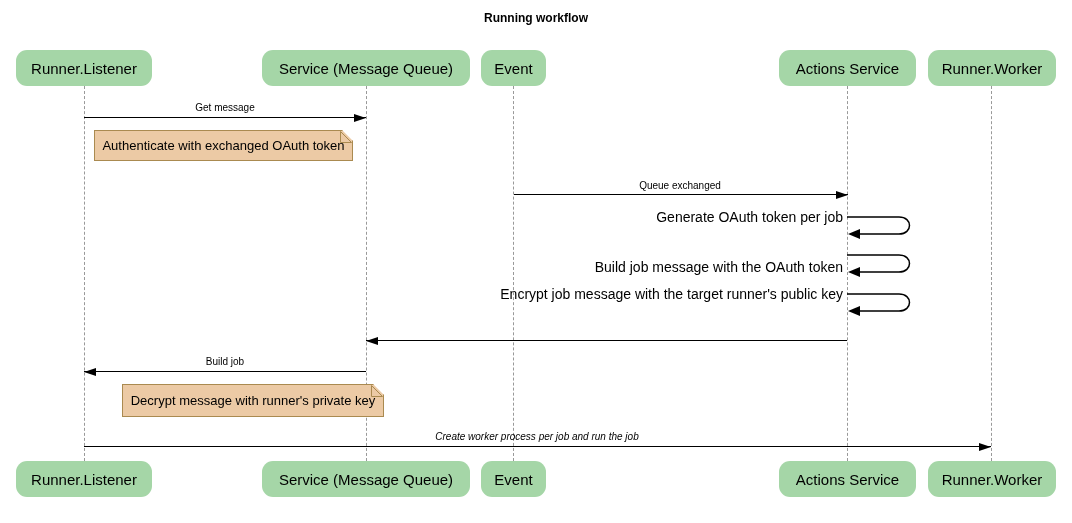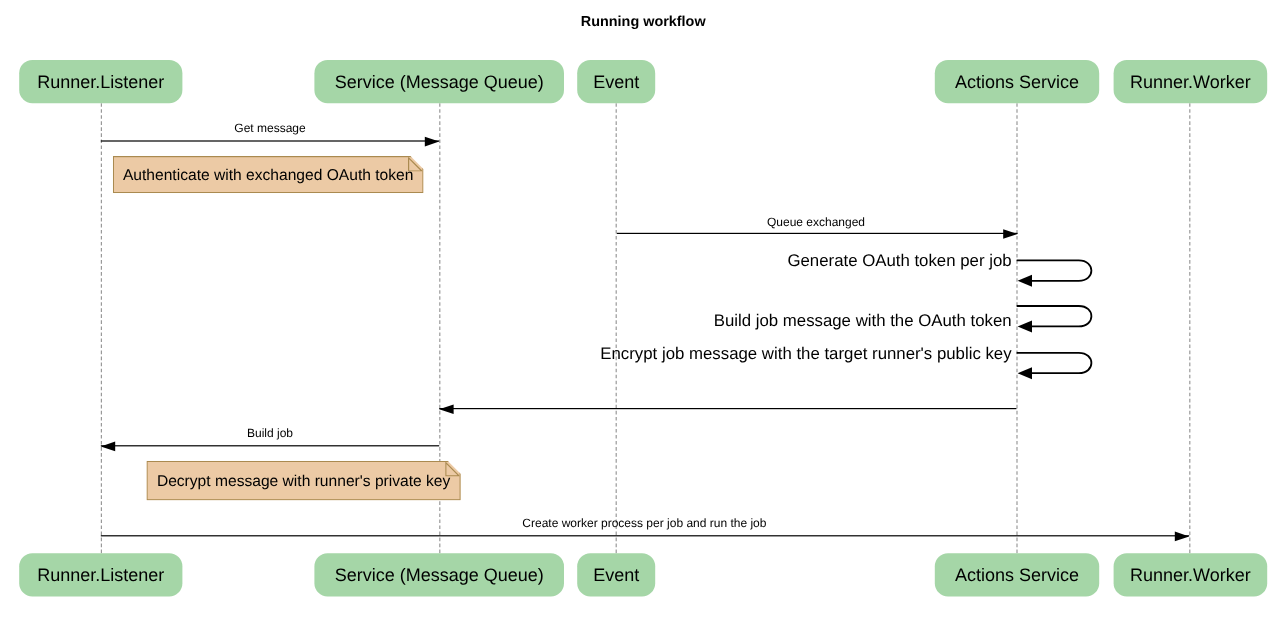--- a/index.html
+++ b/index.html
@@ -169,21 +169,21 @@
   <div class="msg-label" style="left:225px; top:355px;">Build job</div>
   <div class="msg-line arrow-left" style="left:84px; top:371px; width:282px;"></div>
 
   <div class="note" style="left:82px; top:384px; width:262px; height:33px;margin-left:40px;">
     <span>Decrypt message with runner's private key</span>
     <svg class="fold" width="12" height="12" viewBox="0 0 12 12">
       <path d="M0.5,0.5 L11.5,11.5 L0.5,11.5 Z" fill="#eccaa5" stroke="#aa8a50" stroke-width="1"></path>
     </svg>
   </div>
 
-  <div class="msg-label" style="left:537px; top:430px;">Create worker process per job and run the job</div>
+  <div class="msg-label" style="left:537px; top:430px;font-style:italic;">Create worker process per job and run the job</div>
   <div class="msg-line arrow-right" style="left:84px; top:446px; width:907px;"></div>
 
   <div class="actor" style="left:16px; top:461px; width:136px;">
       <span>Runner.Listener</span>
     </div>
   <div class="actor" style="left:262px; top:461px; width:208px;">
       <span>Service (Message Queue)</span>
     </div>
   <div class="actor" style="left:481px; top:461px; width:65px;">
       <span>Event</span>

